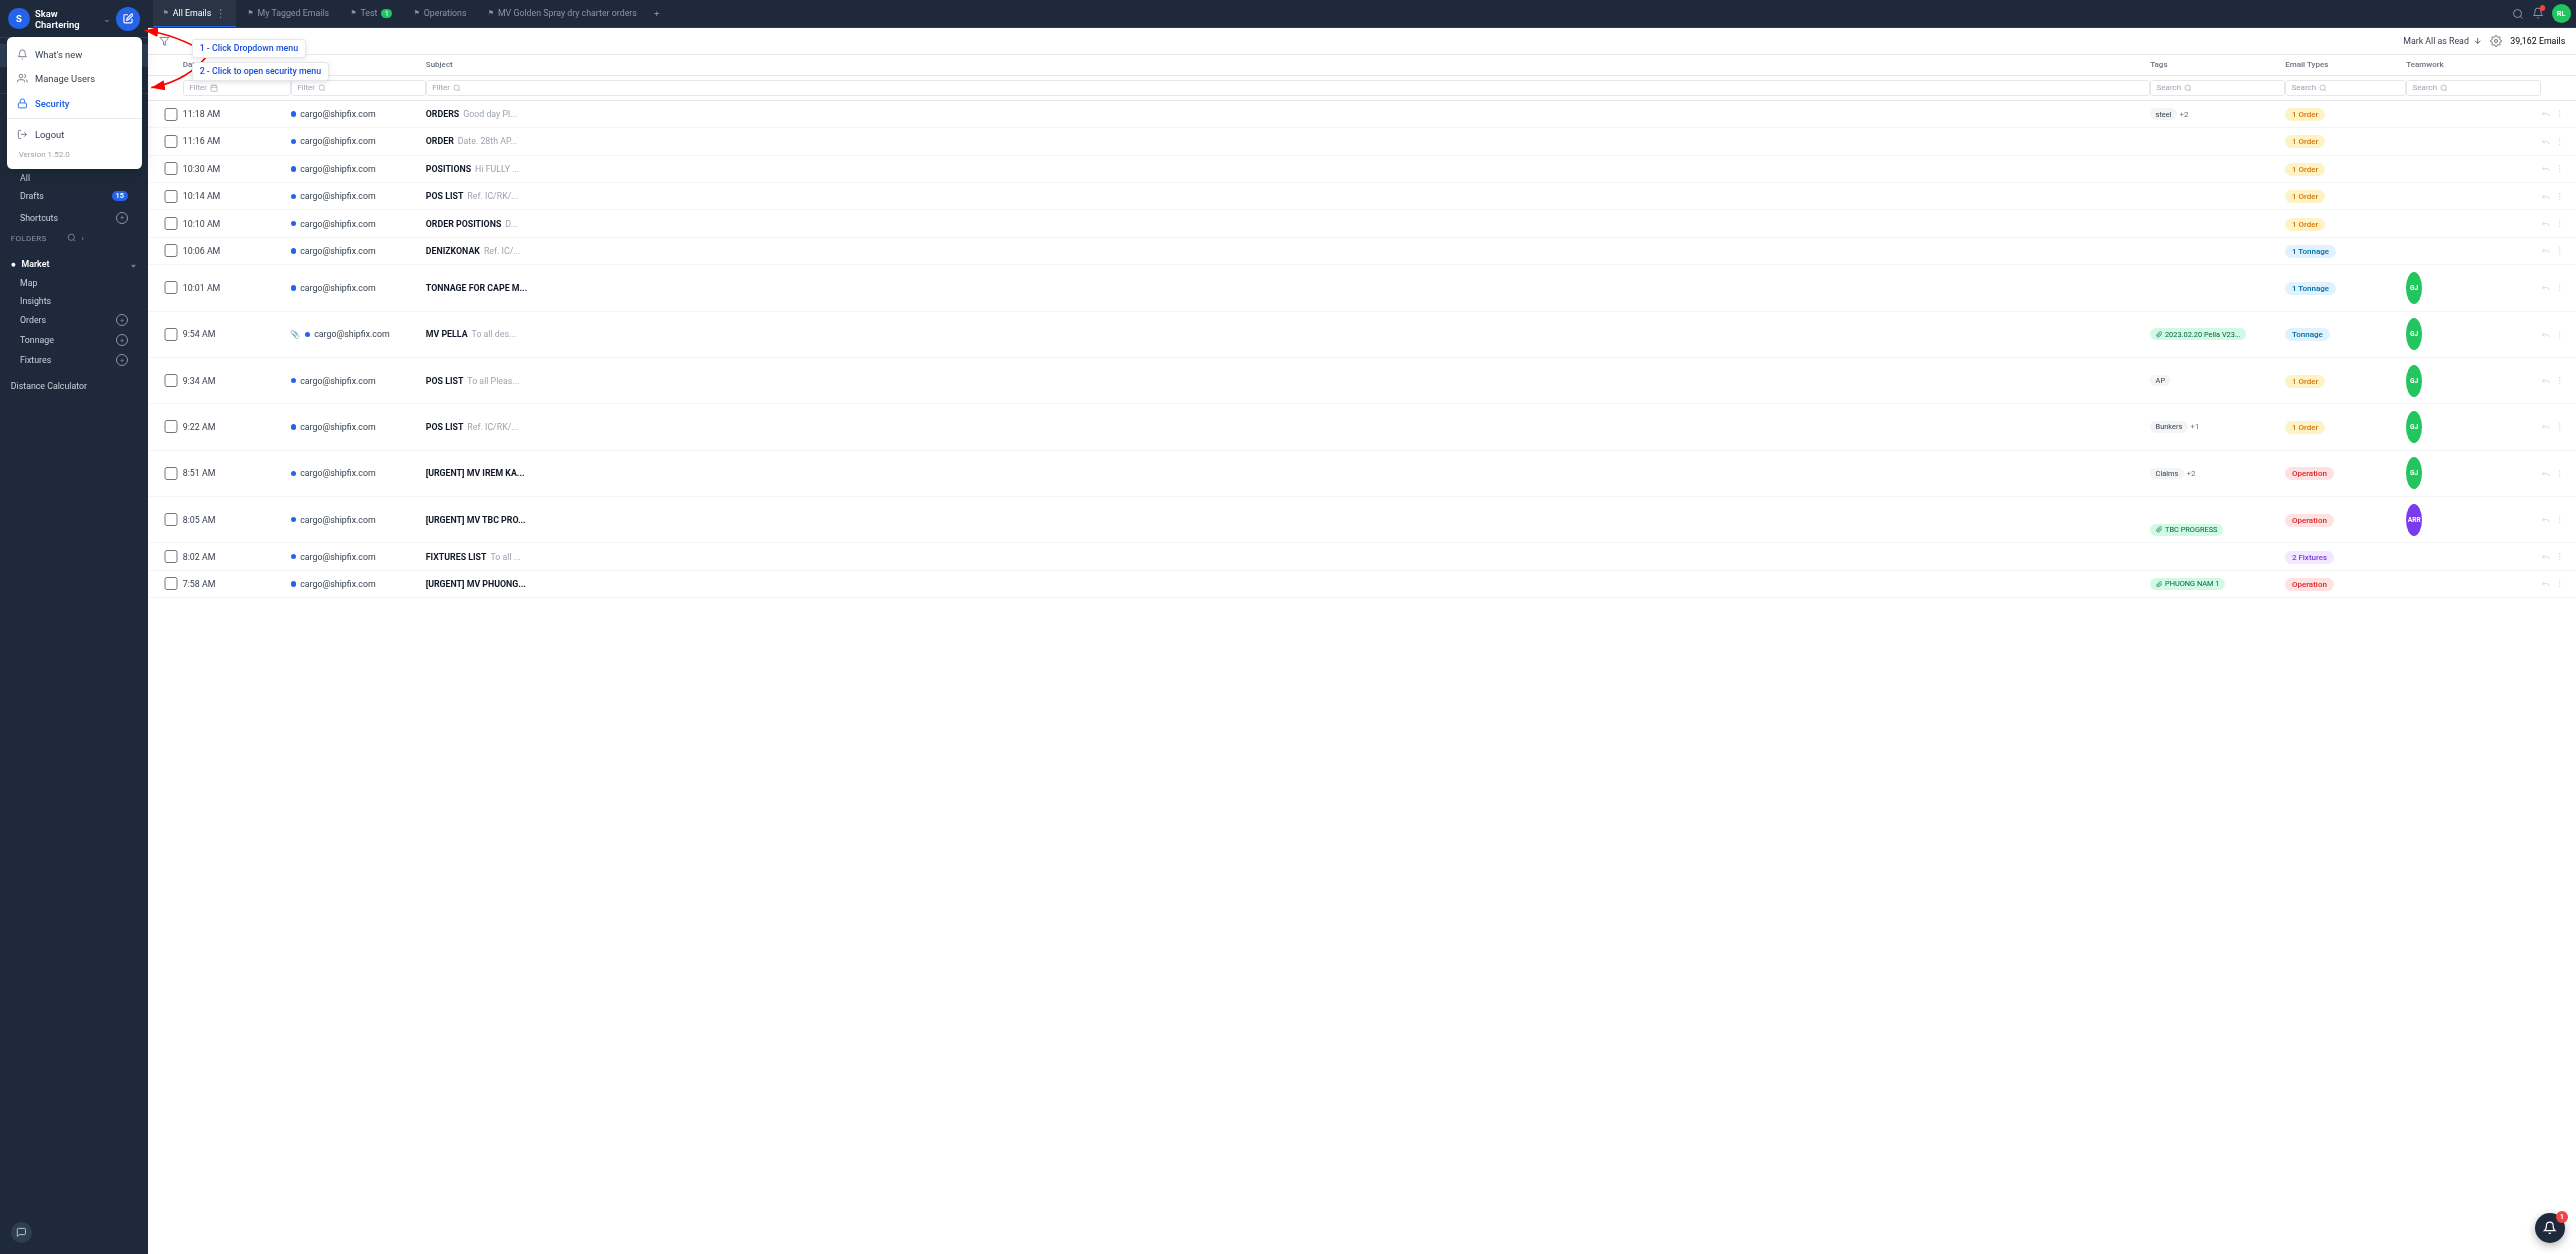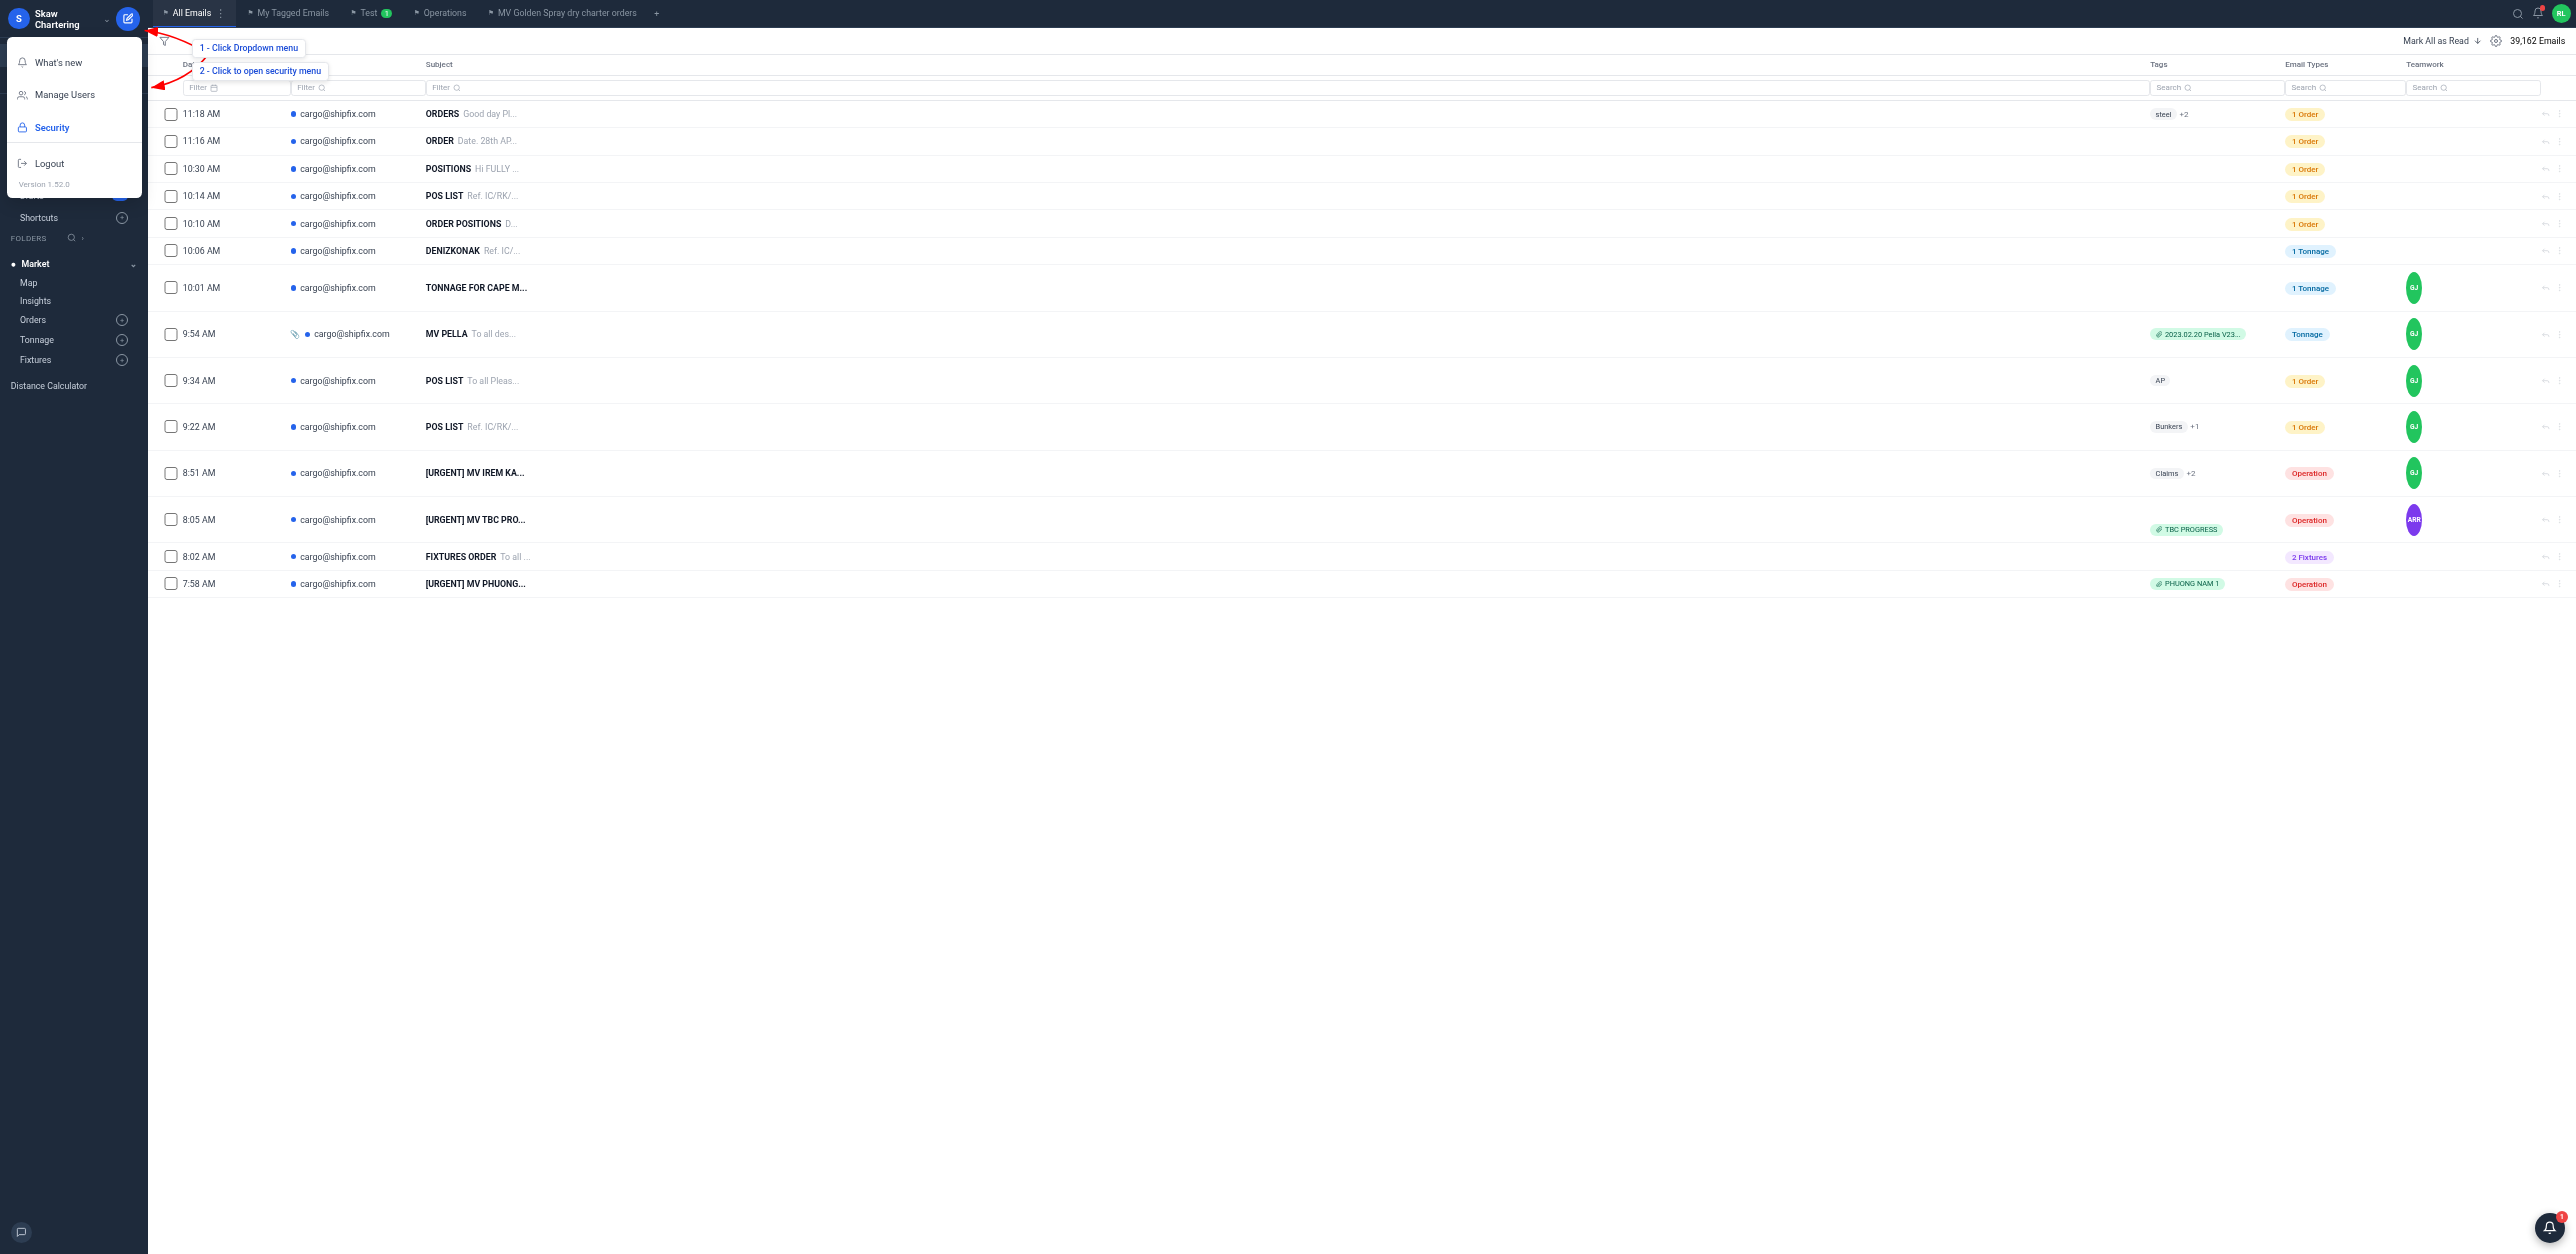--- a/index.html
+++ b/index.html
@@ -31,21 +31,21 @@
     .market-section { padding: 5.4px 0; }
     .market-header { display: flex; align-items: center; padding: 5.4px 10.8px; color: white; font-size: 8.8px; font-weight: 600; cursor: pointer; }
     .market-header .chevron { margin-left: auto; color: #8a96a3; }
 
     .sidebar-bottom { padding: 5.4px 10.8px; margin-top: auto; }
     .chat-btn { display: flex; align-items: center; gap: 5.4px; color: #c8d0dc; cursor: pointer; }
     .chat-icon { width: 21.6px; height: 21.6px; background: #2d3d52; border-radius: 50%; display: flex; align-items: center; justify-content: center; }
 
     
     .dropdown-menu { position: absolute; top: 37px; left: 6.7px; background: white; border-radius: 5.4px; box-shadow: 0 5.4px 16px rgba(0,0,0,0.15); z-index: 1000; width: 135px; padding: 5.4px 0; }
-    .dropdown-item { display: flex; align-items: flex-end; padding: 6.7px 10.8px; gap: 6.7px; cursor: pointer; color: #374151; font-size: 9.4px; margin-top: 8px; }
+    .dropdown-item { display: flex; align-items: flex-start; padding: 6.7px 10.8px; gap: 6.7px; cursor: pointer; color: #374151; font-size: 9.4px; }
     .dropdown-item svg { color: #6b7280; }
     .dropdown-divider { border: none; border-top: 0.7px solid #e5e7eb; margin: 2.7px 0; }
     .dropdown-version { padding: 4px 12px; color: #9ca3af; font-size: 8px; }
 
     
     .main { flex: 1; display: flex; flex-direction: column; overflow: hidden; }
 
     
     .tabs-bar { display: flex; align-items: center; background: #1e2a3b; border-bottom: 0.7px solid #2d3d52; padding: 0 5.4px; gap: 2.7px; }
     .tab { display: flex; align-items: center; padding: 6.7px 9.4px; cursor: pointer; gap: 4px; color: #8a96a3; font-size: 8.8px; border-bottom: 1.3px solid transparent; white-space: nowrap; }
@@ -730,21 +730,21 @@
       </div>
 
       <div class="email-row">
         <input type="checkbox" style="">
         <span class="email-time">8:02 AM</span>
         <div class="email-from">
             <span class="unread-dot"></span>
             <span>cargo@shipfix.com</span>
           </div>
         <div class="email-subject">
-            <span class="subject-bold">FIXTURES ORDER</span>
+            <span class="subject-bold">FIXTURES LIST</span>
             <span class="subject-preview">To all ...</span>
           </div>
         <div class="email-tags"></div>
         <div class="email-type"><span class="type-badge type-fixture">2 Fixtures</span></div>
         <div></div>
         <div style="display:flex;gap:4px;">
             <svg width="9.4" height="9.4" viewBox="0 0 24 24" fill="none" stroke="#d1d5db" stroke-width="2">
               <polyline points="9,17 4,12 9,7"></polyline>
               <path d="M20 18v-2a4 4 0 0 0-4-4H4"></path>
             </svg>

